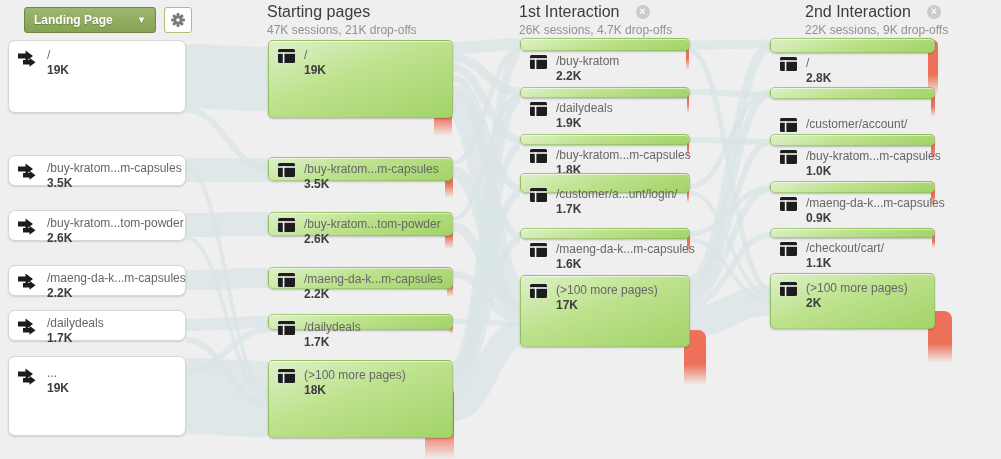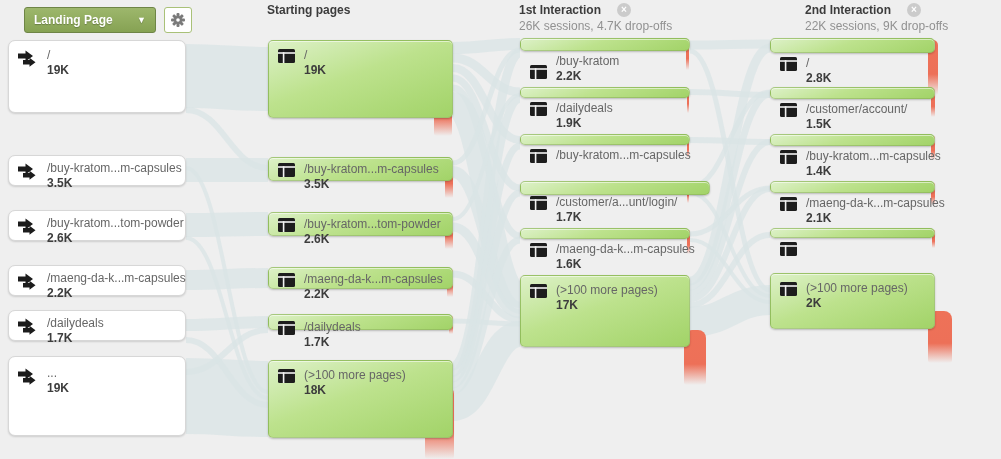--- a/index.html
+++ b/index.html
@@ -22,21 +22,21 @@
   .dd .caret { margin-left:auto; font-size:9px; color:#fff; }
   .gearbtn {
     position:absolute; left:164px; top:7px; width:28px; height:26px; z-index:5;
     background:#fff; border:1px solid #a9c178; border-radius:3px; box-sizing:border-box;
     display:flex; align-items:center; justify-content:center; cursor:pointer;
   }
 
   
   .colhdr { position:absolute; top:3px; z-index:5; }
   .hdr-row { display:flex; align-items:center; }
-  .hdr-title { font-weight:bold; font-size:12px; color:#3c3c3c; }
+  .hdr-title { font-weight:normal; font-size:16px; color:#3c3c3c; }
   .hdr-sub { font-size:12px; color:#919191; margin-top:2px; }
   .close-btn {
     width:14px; height:14px; border-radius:50%; background:#cbcbcb;
     color:#fff; font-size:10px; line-height:14px; text-align:center;
     margin-left:16px; cursor:pointer; font-weight:bold;
   }
 
   
   .node { position:absolute; z-index:3; }
   .node .bar {
@@ -137,20 +137,21 @@
         <circle cx="7" cy="7" r="4"></circle>
         <circle cx="7" cy="7" r="1.8" fill="#ffffff"></circle>
       </g>
     </svg>
   </div>
 
   <div class="colhdr" style="left:267px;">
     <div class="hdr-row">
       <span class="hdr-title">Starting pages</span>
     </div>
+    <div class="hdr-sub">47K sessions, 21K drop-offs</div>
   </div>
   <div class="colhdr" style="left:519px;">
     <div class="hdr-row">
       <span class="hdr-title">1st Interaction</span>
       <span class="close-btn">×</span>
     </div>
     <div class="hdr-sub">26K sessions, 4.7K drop-offs</div>
   </div>
   <div class="colhdr" style="left:769px;margin-left:36px;">
     <div class="hdr-row">
@@ -335,21 +336,21 @@
 
   <div class="drop" style="left:686px;top:40px;width:3px;height:30px;"></div>
   <div class="drop" style="left:687px;top:89px;width:2px;height:24px;"></div>
   <div class="drop" style="left:687px;top:136px;width:2px;height:22px;"></div>
   <div class="drop" style="left:687px;top:183px;width:2px;height:20px;"></div>
   <div class="drop" style="left:687px;top:230px;width:3px;height:24px;"></div>
   <div class="drop" style="left:684px;top:330px;width:22px;height:55px;"></div>
 
   <div class="node green" style="left:520px;top:38px;width:170px;height:13px;">
     <div class="bar"></div>
-    <div class="nlabel" style="top:16px;align-items:flex-end;">
+    <div class="nlabel" style="top:16px;">
       <span class="nicon"><svg width="17" height="14" viewBox="0 0 17 14">
             <rect width="17" height="14" rx="1.5" fill="#1d1d1d"></rect>
             <rect y="3.2" width="17" height="1.6" fill="#f2f2f2"></rect>
             <rect x="4.8" y="3.2" width="1.6" height="10.8" fill="#f2f2f2"></rect>
           </svg></span>
       <span class="ntext">
           <span class="npath">/buy-kratom</span>
           <span class="ncount">2.2K</span>
         </span>
     </div>
@@ -371,24 +372,25 @@
   <div class="node green" style="left:520px;top:134px;width:170px;height:11px;">
     <div class="bar"></div>
     <div class="nlabel" style="top:14px;">
       <span class="nicon"><svg width="17" height="14" viewBox="0 0 17 14">
             <rect width="17" height="14" rx="1.5" fill="#1d1d1d"></rect>
             <rect y="3.2" width="17" height="1.6" fill="#f2f2f2"></rect>
             <rect x="4.8" y="3.2" width="1.6" height="10.8" fill="#f2f2f2"></rect>
           </svg></span>
       <span class="ntext">
           <span class="npath">/buy-kratom...m-capsules</span>
-        </span>
-    </div>
-  </div>
-  <div class="node green" style="left:520px;top:181px;width:170px;height:14px;padding-left:20px;">
+          <span class="ncount">1.8K</span>
+        </span>
+    </div>
+  </div>
+  <div class="node green" style="left:520px;top:173px;width:170px;height:20px;">
     <div class="bar"></div>
     <div class="nlabel" style="top:14px;">
       <span class="nicon"><svg width="17" height="14" viewBox="0 0 17 14">
             <rect width="17" height="14" rx="1.5" fill="#1d1d1d"></rect>
             <rect y="3.2" width="17" height="1.6" fill="#f2f2f2"></rect>
             <rect x="4.8" y="3.2" width="1.6" height="10.8" fill="#f2f2f2"></rect>
           </svg></span>
       <span class="ntext">
           <span class="npath">/customer/a...unt/login/</span>
           <span class="ncount">1.7K</span>
@@ -440,21 +442,21 @@
             <rect x="4.8" y="3.2" width="1.6" height="10.8" fill="#f2f2f2"></rect>
           </svg></span>
       <span class="ntext">
           <span class="npath">/</span>
           <span class="ncount">2.8K</span>
         </span>
     </div>
   </div>
   <div class="node green" style="left:770px;top:87px;width:165px;height:12px;">
     <div class="bar"></div>
-    <div class="nlabel" style="top:15px;">
+    <div class="nlabel" style="top:30px;">
       <span class="nicon"><svg width="17" height="14" viewBox="0 0 17 14">
             <rect width="17" height="14" rx="1.5" fill="#1d1d1d"></rect>
             <rect y="3.2" width="17" height="1.6" fill="#f2f2f2"></rect>
             <rect x="4.8" y="3.2" width="1.6" height="10.8" fill="#f2f2f2"></rect>
           </svg></span>
       <span class="ntext">
           <span class="npath">/customer/account/</span>
           <span class="ncount">1.5K</span>
         </span>
     </div>
@@ -462,46 +464,50 @@
   <div class="node green" style="left:770px;top:134px;width:165px;height:12px;">
     <div class="bar"></div>
     <div class="nlabel" style="top:15px;">
       <span class="nicon"><svg width="17" height="14" viewBox="0 0 17 14">
             <rect width="17" height="14" rx="1.5" fill="#1d1d1d"></rect>
             <rect y="3.2" width="17" height="1.6" fill="#f2f2f2"></rect>
             <rect x="4.8" y="3.2" width="1.6" height="10.8" fill="#f2f2f2"></rect>
           </svg></span>
       <span class="ntext">
           <span class="npath">/buy-kratom...m-capsules</span>
-          <span class="ncount">1.4K</span>
+          <span class="ncount">1.0K</span>
         </span>
     </div>
   </div>
   <div class="node green" style="left:770px;top:181px;width:165px;height:12px;">
     <div class="bar"></div>
     <div class="nlabel" style="top:15px;">
       <span class="nicon"><svg width="17" height="14" viewBox="0 0 17 14">
             <rect width="17" height="14" rx="1.5" fill="#1d1d1d"></rect>
             <rect y="3.2" width="17" height="1.6" fill="#f2f2f2"></rect>
             <rect x="4.8" y="3.2" width="1.6" height="10.8" fill="#f2f2f2"></rect>
           </svg></span>
       <span class="ntext">
           <span class="npath">/maeng-da-k...m-capsules</span>
-          <span class="ncount">2.1K</span>
+          <span class="ncount">0.9K</span>
         </span>
     </div>
   </div>
   <div class="node green" style="left:770px;top:228px;width:165px;height:10px;">
     <div class="bar"></div>
     <div class="nlabel" style="top:13px;">
       <span class="nicon"><svg width="17" height="14" viewBox="0 0 17 14">
             <rect width="17" height="14" rx="1.5" fill="#1d1d1d"></rect>
             <rect y="3.2" width="17" height="1.6" fill="#f2f2f2"></rect>
             <rect x="4.8" y="3.2" width="1.6" height="10.8" fill="#f2f2f2"></rect>
           </svg></span>
+      <span class="ntext">
+          <span class="npath">/checkout/cart/</span>
+          <span class="ncount">1.1K</span>
+        </span>
     </div>
   </div>
   <div class="node green" style="left:770px;top:273px;width:165px;height:56px;">
     <div class="bar"></div>
     <div class="nlabel" style="top:8px;">
       <span class="nicon"><svg width="17" height="14" viewBox="0 0 17 14">
             <rect width="17" height="14" rx="1.5" fill="#1d1d1d"></rect>
             <rect y="3.2" width="17" height="1.6" fill="#f2f2f2"></rect>
             <rect x="4.8" y="3.2" width="1.6" height="10.8" fill="#f2f2f2"></rect>
           </svg></span>

